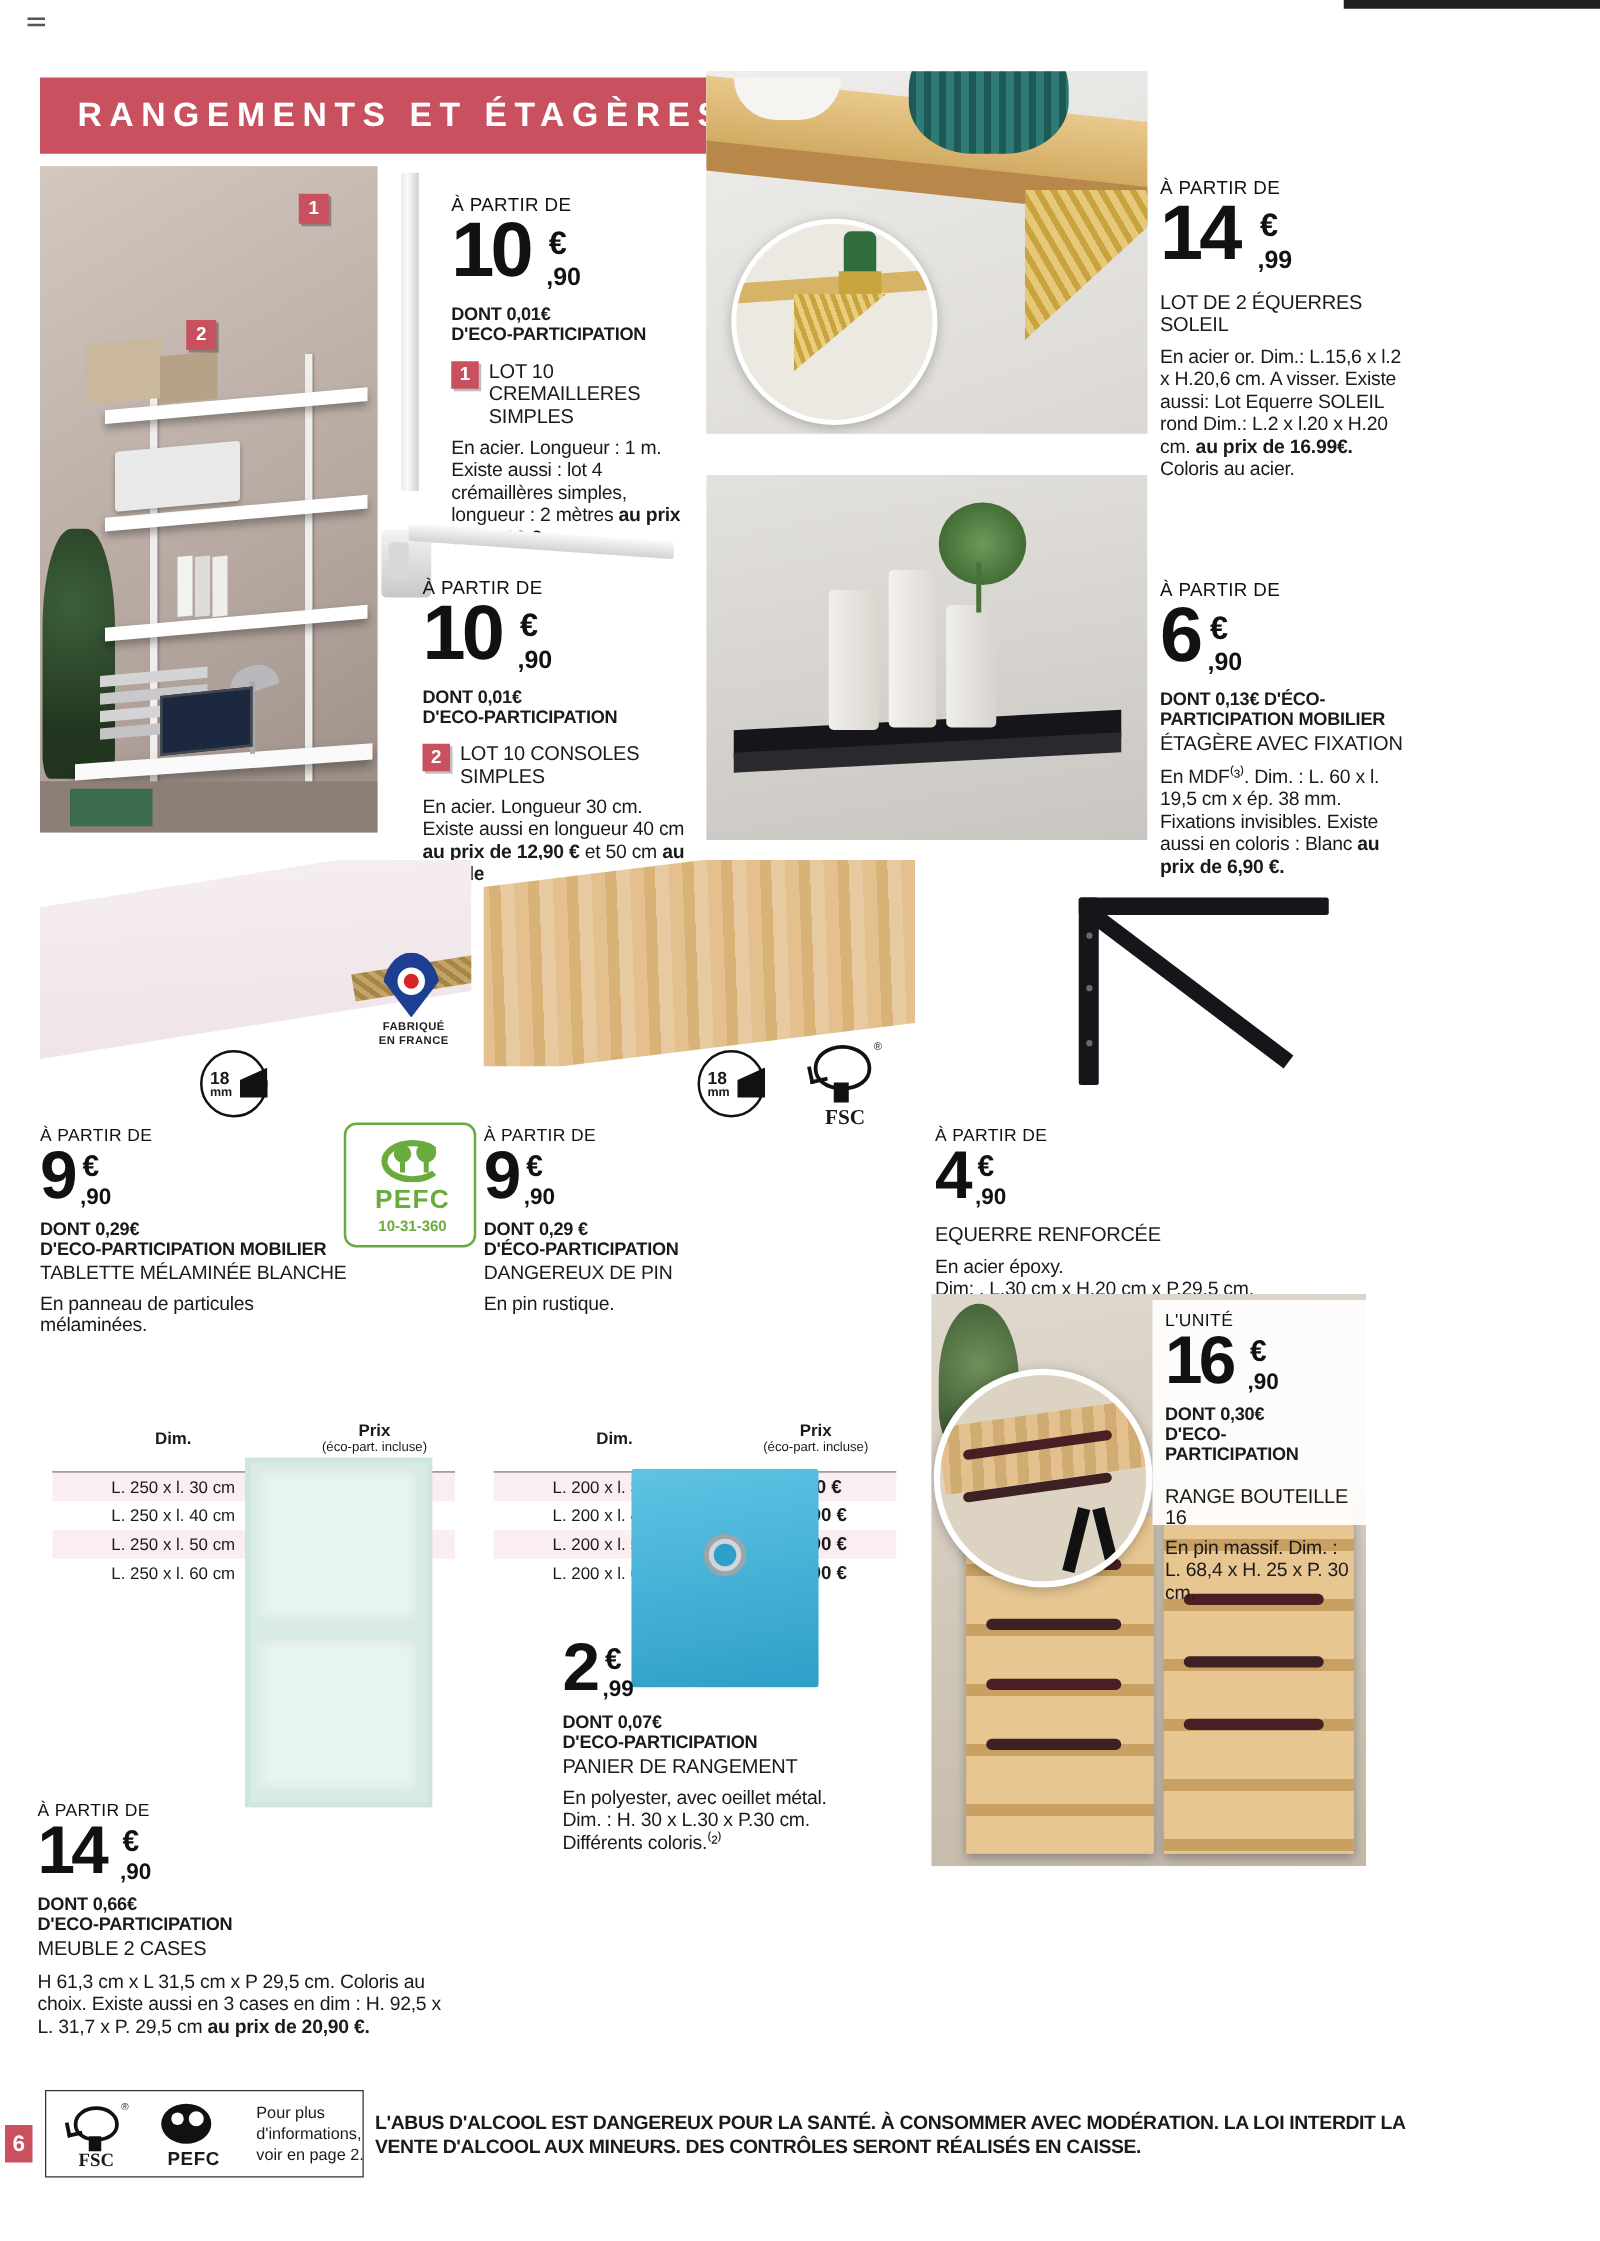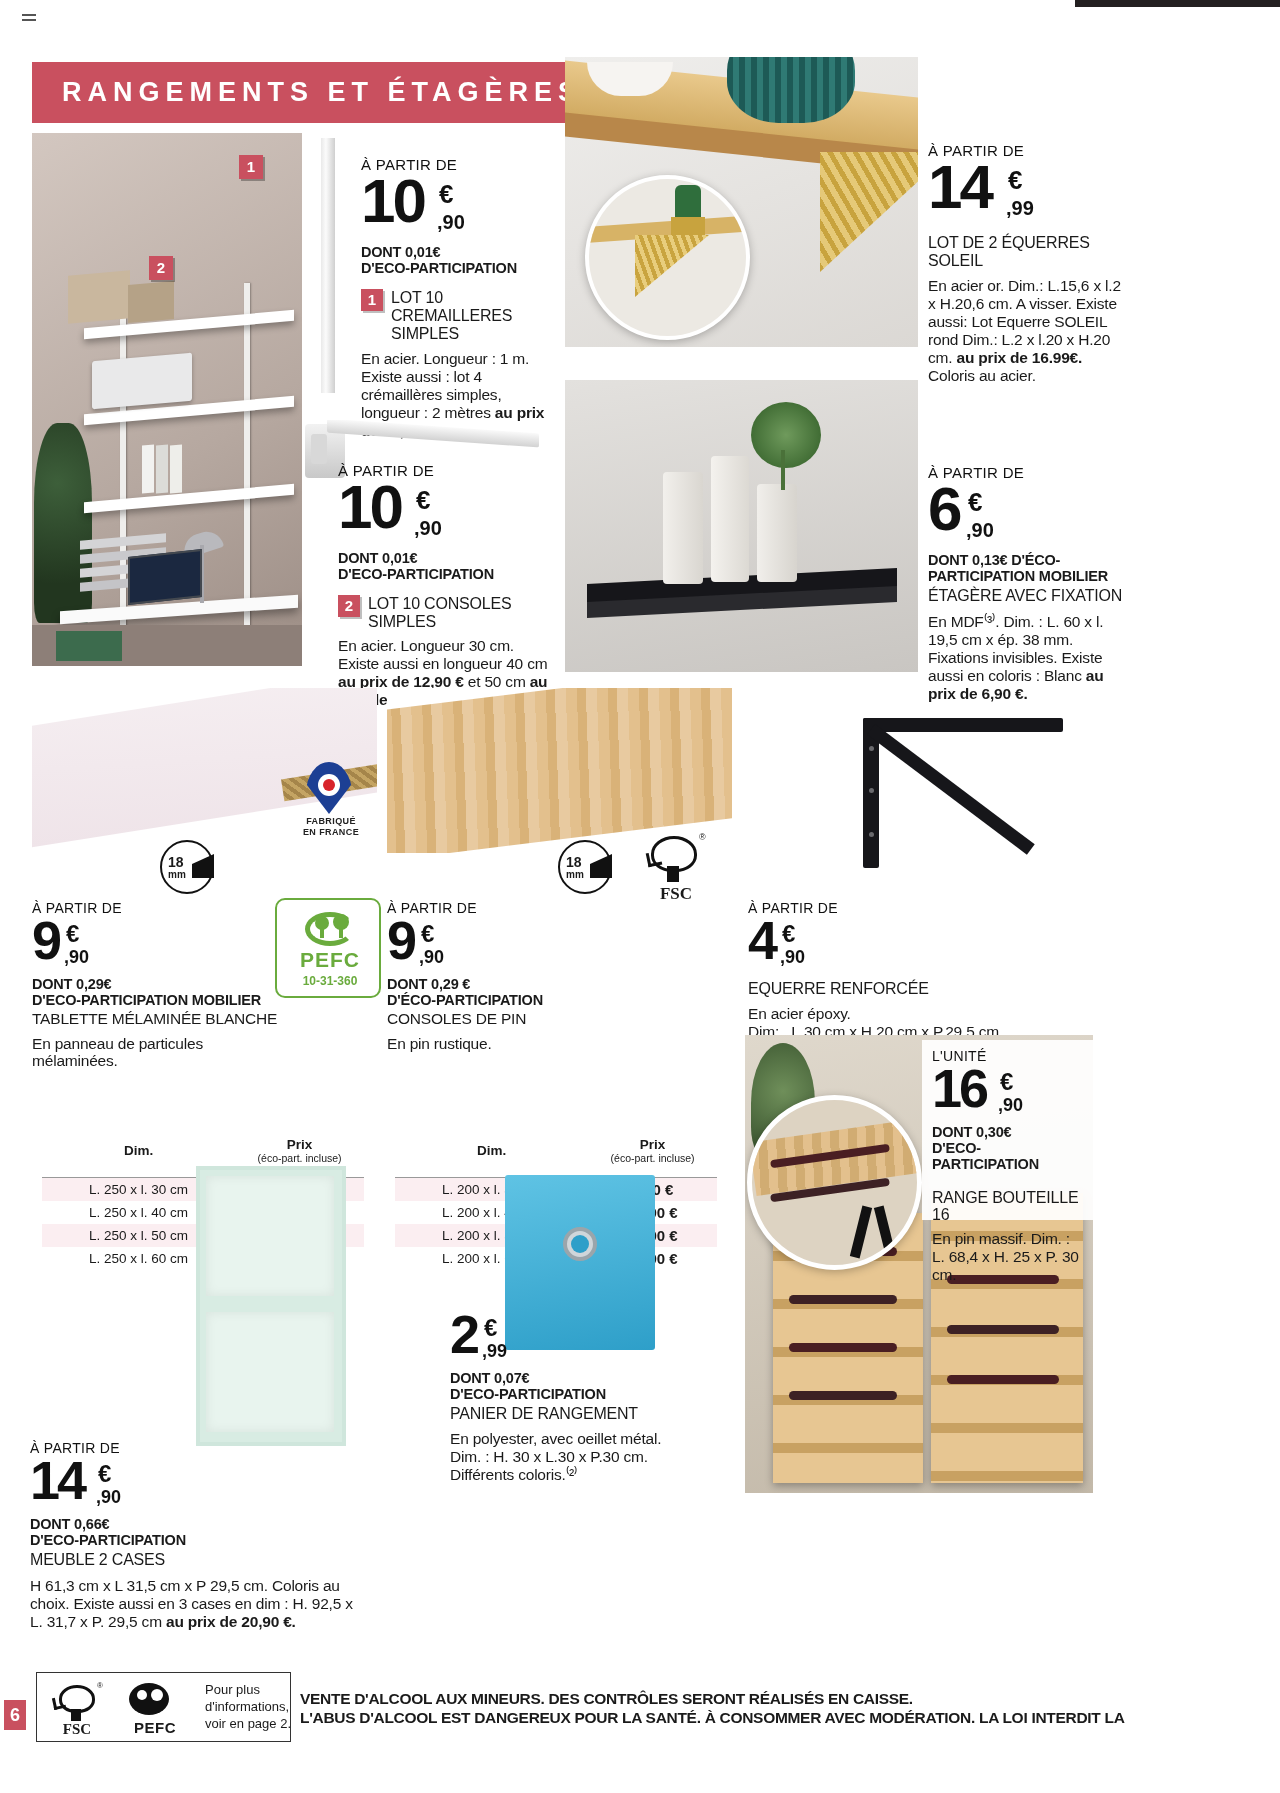--- a/index.html
+++ b/index.html
@@ -331,21 +331,21 @@
 
   <div style="position:absolute;left:387px;top:900px;width:240px;">
     <div class="apd" style="font-size:14px;">À PARTIR DE</div>
     <div class="price" style="margin-top:2px;height:58px;">
       <span class="int" style="font-size:54px;">9</span>
       <span class="eur" style="left:34px;top:6px;font-size:24px;">€</span>
       <span class="cts" style="left:32px;top:32px;font-size:18px;">,90</span>
     </div>
     <div class="eco">DONT 0,29 €</div>
     <div class="eco">D'ÉCO-PARTICIPATION</div>
-    <div class="ptitle" style="margin-top:2px;font-size:15.5px;">CONSOLES DE PIN</div>
+    <div class="ptitle" style="margin-top:2px;font-size:15.5px;">DANGEREUX DE PIN</div>
     <div class="pdesc" style="margin-top:7px;">En pin rustique.</div>
   </div>
 
   <div style="position:absolute;left:558px;top:840px;width:54px;height:54px;border:2px solid #111;border-radius:50%;background:#fff;">
     <span style="position:absolute;left:6px;top:12px;font-size:14px;font-weight:bold;">18</span>
     <span style="position:absolute;left:6px;top:27px;font-size:10px;font-weight:bold;">mm</span>
     <div style="position:absolute;left:30px;top:12px;width:22px;height:10px;background:#111;clip-path:polygon(0 100%,100% 0,100% 100%);"></div>
     <div style="position:absolute;left:30px;top:22px;width:22px;height:14px;background:#111;"></div>
   </div>
 
@@ -512,17 +512,17 @@
     <div style="position:absolute;left:168px;top:9px;width:86px;font-size:13px;line-height:1.3;">
       <div>Pour plus</div>
       <div>d'informations,</div>
       <div>voir en page 2.</div>
     </div>
   </div>
 
   <div class="pagenum">6</div>
 
   <div class="legal">
+    <div>L'ABUS D'ALCOOL EST DANGEREUX POUR LA SANTÉ. À CONSOMMER AVEC MODÉRATION. LA LOI INTERDIT LA</div>
     <div>VENTE D'ALCOOL AUX MINEURS. DES CONTRÔLES SERONT RÉALISÉS EN CAISSE.</div>
-    <div>L'ABUS D'ALCOOL EST DANGEREUX POUR LA SANTÉ. À CONSOMMER AVEC MODÉRATION. LA LOI INTERDIT LA</div>
   </div>
 
 </div>
 
 </body></html>

